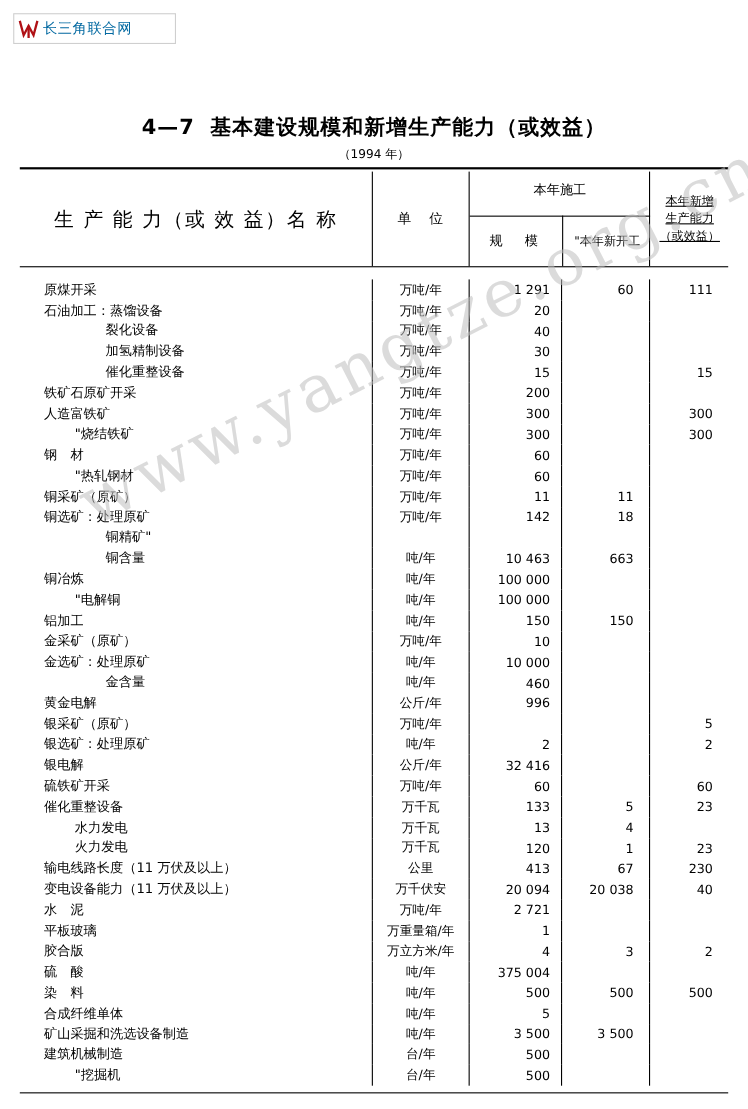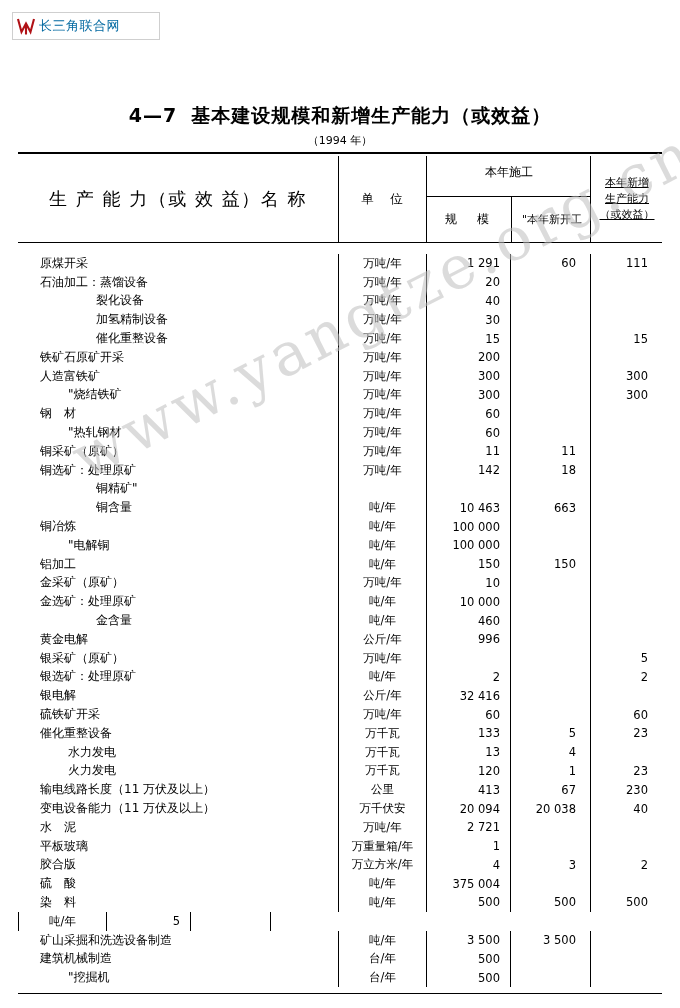--- a/index.html
+++ b/index.html
@@ -510,20 +510,21 @@
         <div class="c-incr"></div>
       </div>
       <div class="row">
         <div class="c-name ind0">染　料</div>
         <div class="c-unit">吨/年</div>
         <div class="c-scale">500</div>
         <div class="c-new">500</div>
         <div class="c-incr">500</div>
       </div>
       <div class="row">
+        <div class="c-name ind0">合成纤维单体</div>
         <div class="c-unit">吨/年</div>
         <div class="c-scale">5</div>
         <div class="c-new"></div>
         <div class="c-incr"></div>
       </div>
       <div class="row">
         <div class="c-name ind0">矿山采掘和洗选设备制造</div>
         <div class="c-unit">吨/年</div>
         <div class="c-scale">3 500</div>
         <div class="c-new">3 500</div>

